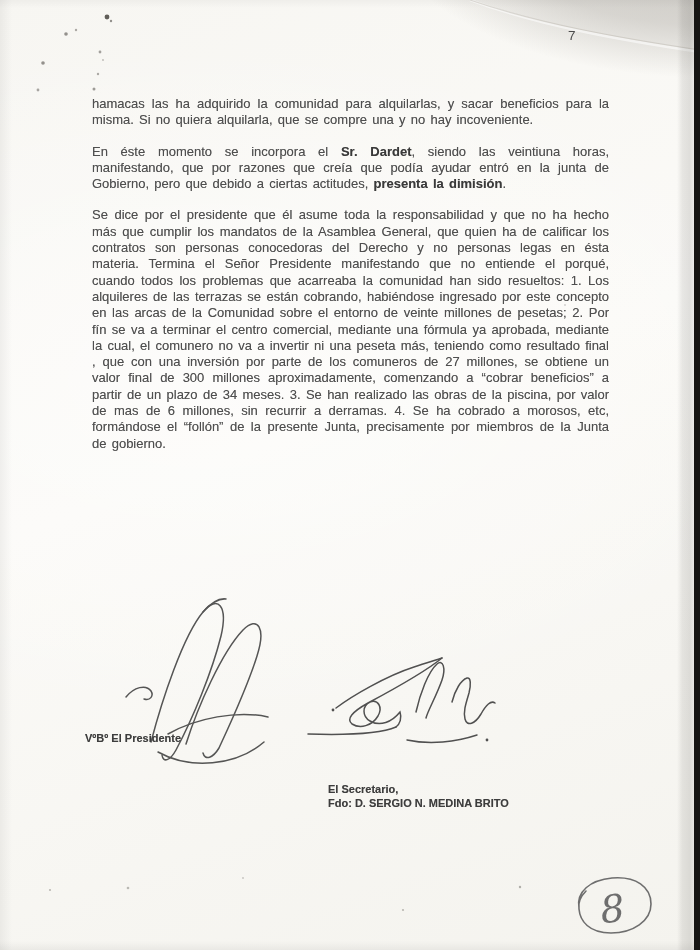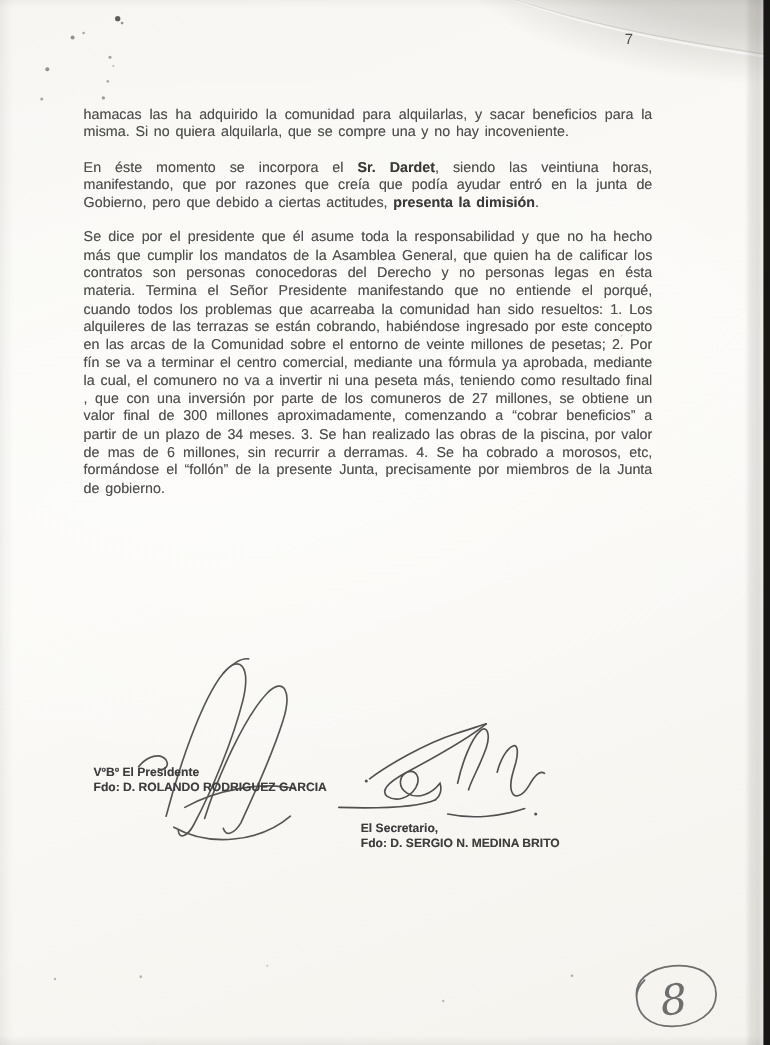--- a/index.html
+++ b/index.html
@@ -18,31 +18,32 @@
     position:absolute;top:0;right:5px;width:18px;height:950px;
     background:linear-gradient(90deg, rgba(0,0,0,0) 0%, rgba(60,58,54,0.10) 30%, rgba(60,58,54,0.14) 70%, rgba(60,58,54,0.05) 100%);
   }
   .edge-black{position:absolute;top:0;right:0;width:6px;height:950px;background:#171614;}
   .artifacts{position:absolute;left:0;top:0;pointer-events:none;}
   .pageno{
     position:absolute;left:568px;top:28px;
     font-size:13.5px;color:#4c4c4c;letter-spacing:0.5px;
   }
   .doc{
-    position:absolute;left:76px;top:96px;width:517px;
+    position:absolute;left:92px;top:96px;width:517px;
     font-size:13px;line-height:16.3px;color:#4f4f4f;
     text-align:justify;word-spacing:1.6px;
     text-shadow:0 0 0.5px rgba(90,90,90,0.55);
   }
   .doc p{margin:0 0 15px 0;}
   .doc .b{font-weight:bold;color:#3a3a3a;}
   .siglabel{
     position:absolute;font-size:11px;line-height:13.5px;
     font-weight:bold;color:#3d3d3d;white-space:nowrap;
     text-shadow:0 0 0.4px rgba(80,80,80,0.5);
+    margin-top:36px;
   }
   .siglabel.president{left:85px;top:696px;}
   .siglabel.secretary{left:328px;top:747px;}
   .sig-svg{position:absolute;left:0;top:0;pointer-events:none;}
   .hw-num{
     font-family:"DejaVu Serif", serif;font-style:italic;
     font-size:38px;fill:#6e6e6e;
   }
 </style>
 </head>
@@ -101,21 +102,20 @@
       <path d="M 416,712 C 420,694 428,672 437,664 C 443,659 446,668 442,680 C 436,697 428,710 426,718"></path>
       <path d="M 452,702 C 455,690 461,680 467,678 C 471,677 471,685 469,693 C 466,703 463,712 465,719 C 467,727 475,724 481,714 C 486,705 491,700 495,703"></path>
       <path d="M 407,740 C 430,745 456,742 477,735"></path>
       <circle cx="487" cy="740" r="1.4" fill="#3f3f3f" stroke="none"></circle>
       <circle cx="333" cy="710" r="1.4" fill="#3f3f3f" stroke="none"></circle>
     </g>
   </svg>
 
   <div class="siglabel president">
     <div>VºBº El Presidente</div>
-    <div>Fdo: D. ROLANDO RODRIGUEZ GARCIA</div>
   </div>
   <div class="siglabel secretary">
     <div>El Secretario,</div>
     <div>Fdo: D. SERGIO N. MEDINA BRITO</div>
   </div>
 
   <svg class="sig-svg" width="700" height="950" viewBox="0 0 700 950">
     <path d="M 579,908 C 576,892 590,880 612,878 C 636,876 651,887 651,904 C 651,921 633,933 611,933 C 589,933 580,921 579,909 C 578,903 581,896 586,891" fill="none" stroke="#6e6e6e" stroke-width="1.6" stroke-linecap="round"></path>
     <text class="hw-num" x="600" y="922" transform="rotate(-6 612 905)">8</text>
   </svg>

